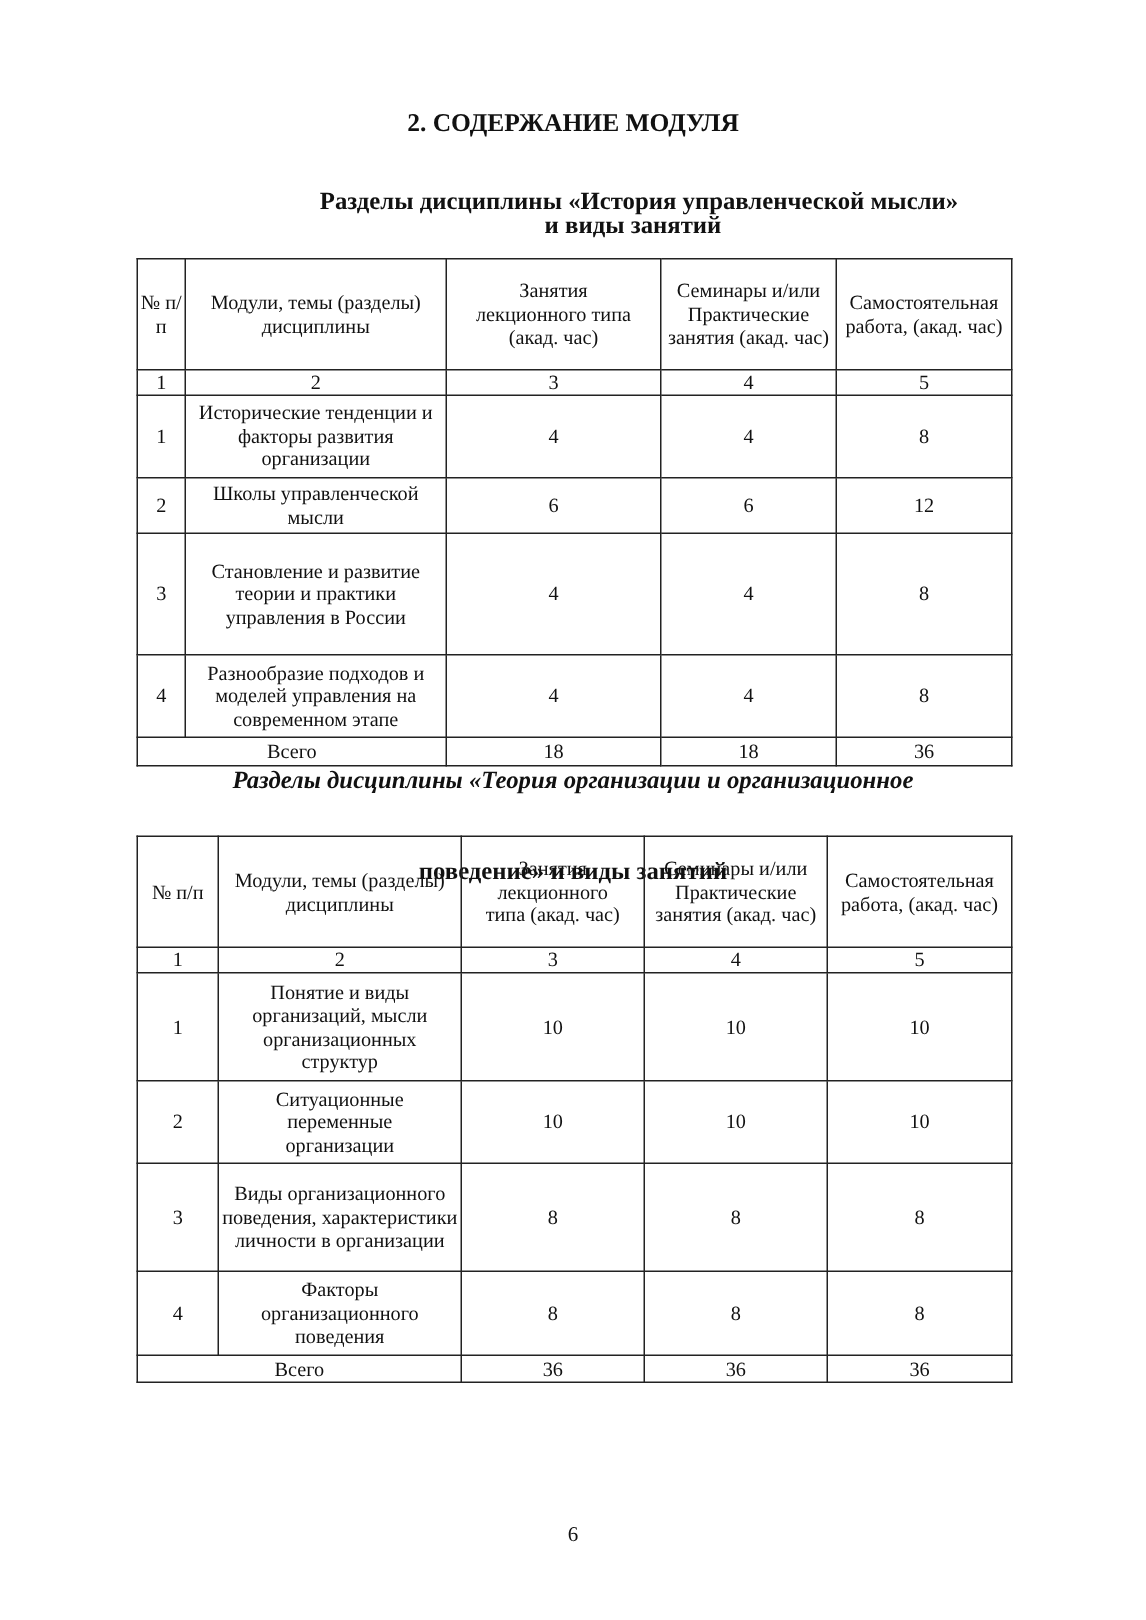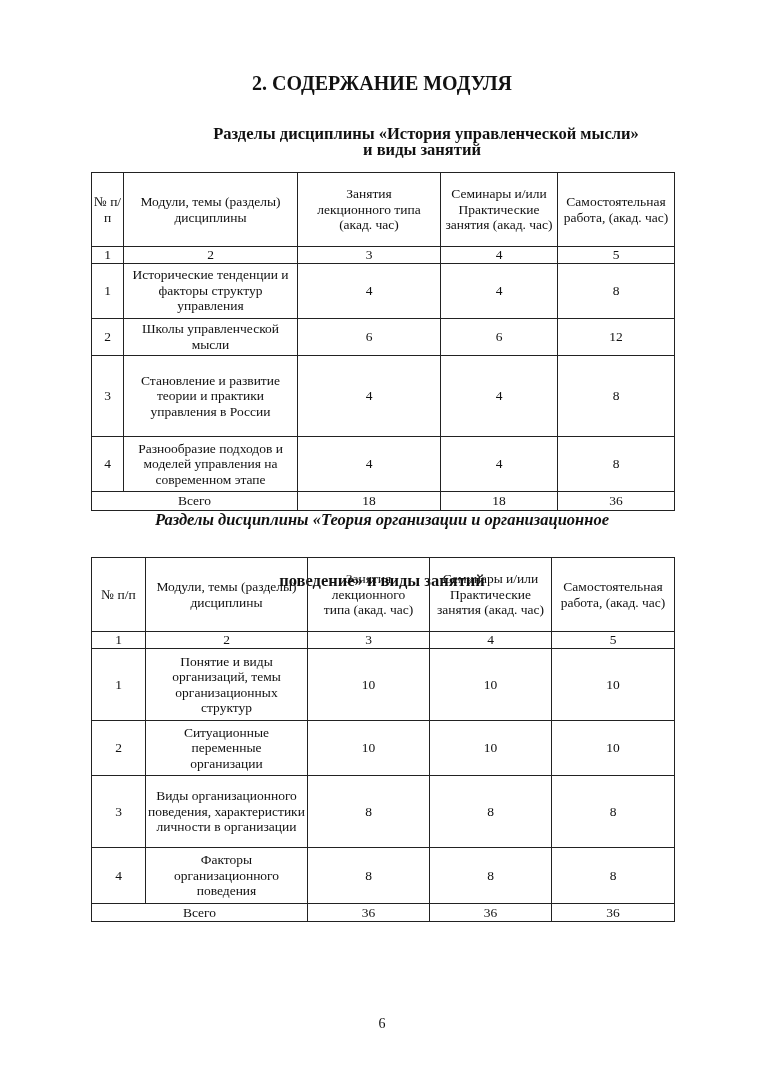--- a/index.html
+++ b/index.html
@@ -1,19 +1,19 @@
 <!DOCTYPE html>
 <html><head>
 <meta charset="utf-8">
 <style>
   html, body { margin: 0; padding: 0; background: #ffffff; }
   body { width: 764px; height: 1080px; position: relative; overflow: hidden;
          font-family: "Liberation Serif", serif; color: #111; }
   .h1 { position: absolute; top: 72px; left: 0; width: 764px; text-align: center;
-        font-weight: bold; font-size: 20px; }
+        font-weight: bold; font-size: 17px; }
   .t-title { position: absolute; left: 0; width: 764px; text-align: center;
              font-weight: bold; font-size: 16.5px; line-height: 26px; }
   table { position: absolute; left: 91px; border-collapse: collapse; table-layout: fixed;
           font-size: 13.5px; line-height: 15.5px; }
   td, th { border: 1.5px solid #222; text-align: center; vertical-align: middle;
            padding: 0 1px; font-weight: normal; overflow: hidden; }
   .pg { position: absolute; top: 1016px; left: 0; width: 764px; text-align: center; font-size: 14px; }
 </style>
 </head>
 <body>
@@ -40,21 +40,21 @@
   </tr>
   <tr style="height:16px;">
     <td>1</td>
     <td>2</td>
     <td>3</td>
     <td>4</td>
     <td>5</td>
   </tr>
   <tr style="height:55px;">
     <td>1</td>
-    <td>Исторические тенденции и факторы структур управления</td>
+    <td>Исторические тенденции и факторы развития организации</td>
     <td>4</td>
     <td>4</td>
     <td>8</td>
   </tr>
   <tr style="height:37px;">
     <td>2</td>
     <td style="padding:0 12px;">Школы управленческой мысли</td>
     <td>6</td>
     <td>6</td>
     <td>12</td>
@@ -102,21 +102,21 @@
   </tr>
   <tr style="height:17px;">
     <td>1</td>
     <td>2</td>
     <td>3</td>
     <td>4</td>
     <td>5</td>
   </tr>
   <tr style="height:72px;">
     <td>1</td>
-    <td style="padding:0 14px;">Понятие и виды организаций, темы организационных структур</td>
+    <td style="padding:0 14px;">Понятие и виды организаций, мысли организационных структур</td>
     <td>10</td>
     <td>10</td>
     <td>10</td>
   </tr>
   <tr style="height:55px;">
     <td>2</td>
     <td style="padding:0 24px;">Ситуационные переменные организации</td>
     <td>10</td>
     <td>10</td>
     <td>10</td>

